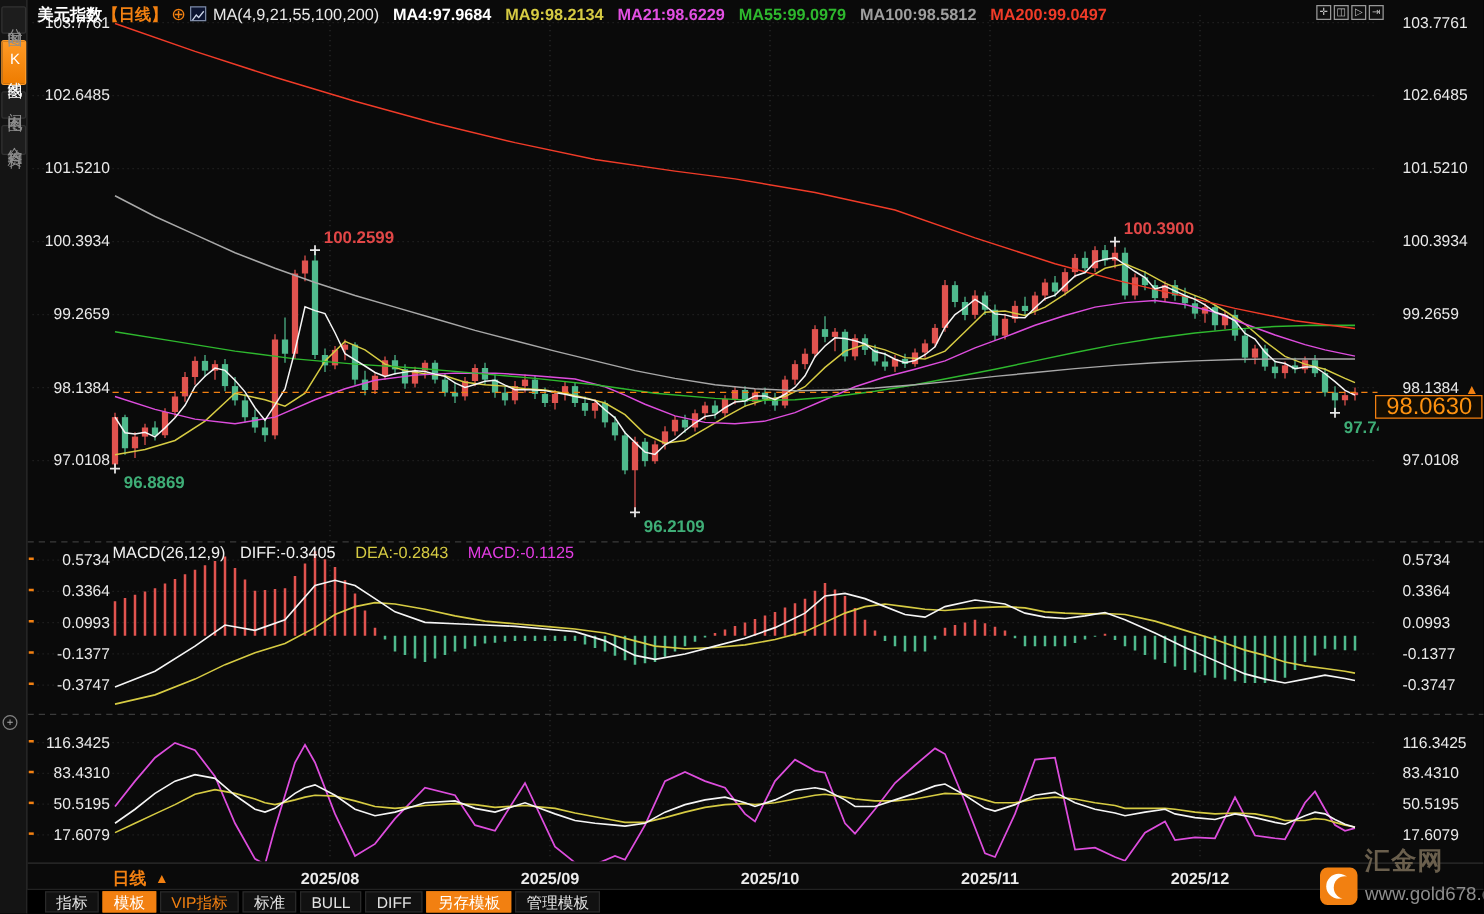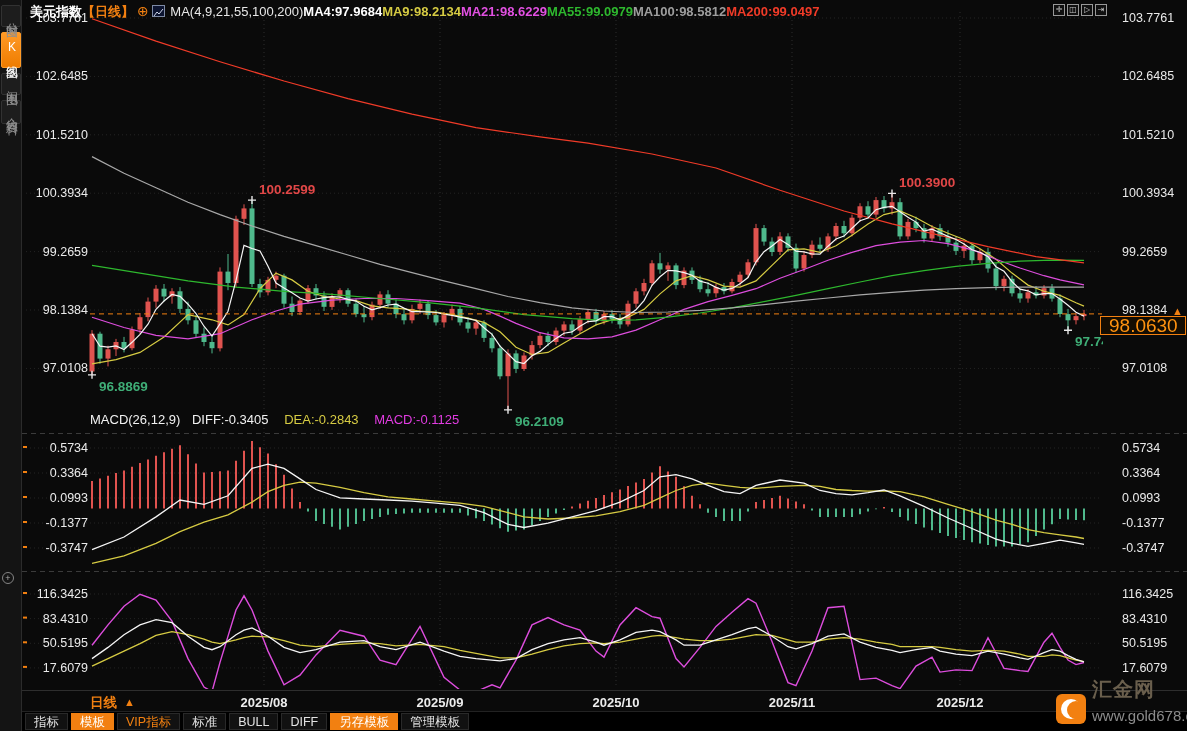--- a/index.html
+++ b/index.html
@@ -15,32 +15,32 @@
 .side-tab.active{background:linear-gradient(#ff9a26,#ee7c00);color:#fff;border-color:#ff9a26}
 #mini-circle{position:absolute;left:2px;top:572px;width:12px;height:12px;border:1px solid #848484;border-radius:50%;
   color:#aaa;font-size:9px;line-height:10px;text-align:center;z-index:6}
 
 #main-header{position:absolute;left:30px;top:3px;font-size:13px;white-space:nowrap;z-index:4}
 .sym{color:#fff;font-weight:bold}
 .per{color:#f28011;font-weight:bold}
 .plus{color:#f28011;font-size:14px;margin:0 3px}
 .chart-ic{display:inline-block;width:13px;height:12px;border:1px solid #7d8aa5;background:#0c1430;vertical-align:-2px;margin-right:2px}
 .ma-group{color:#e8e8e8}
-.ma-val{margin-left:0;font-weight:bold}
+.ma-val{margin-left:11px;font-weight:bold}
 #win-icons{position:absolute;left:1053px;top:4px;display:flex;gap:2px;z-index:6}
 .wic{width:12px;height:12px;border:1px solid #989898;background:#101010;color:#c2c2c2;font-size:8px;line-height:10px;text-align:center;cursor:pointer}
 
 .ph{position:absolute;font-size:13px;white-space:nowrap;z-index:4;color:#f2f2f2}
 .ph .yel{color:#d6cb43;margin-left:12px}
 .ph .mag{color:#e23ce2;margin-left:12px}
 
 #price-tag{position:absolute;left:1100px;top:316px;width:86px;height:19px;border:1px solid #f28011;background:#140d02;
   color:#ff9210;font-size:19px;line-height:17px;padding-left:8px;z-index:6}
 
-#toolbar{position:absolute;left:22px;top:712px;width:1165px;height:19px;background:#000;display:flex;align-items:center;padding-left:3px;gap:3px;z-index:6}
+#toolbar{position:absolute;left:22px;top:712px;width:1165px;height:19px;background:#000;display:flex;align-items:center;padding-left:14px;gap:3px;z-index:6}
 .tb{font-size:12.5px;color:#e3e3e3;padding:0 8px;height:17px;line-height:16px;background:#111;border:1px solid #292929;cursor:pointer;white-space:nowrap}
 .tb.orange-bg{background:#f28011;color:#fff;border-color:#f28011;font-weight:normal}
 .tb.orange-text{color:#f28011}
 
 #logo{position:absolute;left:1056px;top:679px;display:flex;gap:6px;align-items:flex-end;z-index:6}
 .logo-ic{width:30px;height:30px;border-radius:6px;background:#f28011;position:relative;overflow:hidden}
 .logo-ic::before{content:"";position:absolute;left:5px;top:5px;width:20px;height:20px;border-radius:50%;background:#fff}
 .logo-ic::after{content:"";position:absolute;left:11px;top:7px;width:18px;height:18px;border-radius:50%;background:#f28011}
 .logo-name{font-size:20px;color:#6a5f4d;font-weight:bold;letter-spacing:1px;line-height:20px}
 .logo-url{font-size:15px;color:#8c8c8c;margin-top:8px}
@@ -556,21 +556,21 @@
     <span class="ma-group">MA(4,9,21,55,100,200)</span><span id="ma-values"><span class="ma-val" style="color: rgb(255, 255, 255);">MA4:97.9684</span><span class="ma-val" style="color: rgb(214, 203, 67);">MA9:98.2134</span><span class="ma-val" style="color: rgb(226, 80, 226);">MA21:98.6229</span><span class="ma-val" style="color: rgb(46, 184, 46);">MA55:99.0979</span><span class="ma-val" style="color: rgb(158, 158, 158);">MA100:98.5812</span><span class="ma-val" style="color: rgb(240, 59, 40);">MA200:99.0497</span></span>
   </div>
 
   <div id="win-icons">
       <div class="wic">✛</div>
       <div class="wic">◫</div>
       <div class="wic">▷</div>
       <div class="wic">⇥</div>
     </div>
 
-  <div class="ph" style="left:90px;top:412px">
+  <div class="ph" style="left:90px;top:434px">
     <span>MACD(26,12,9)</span>
     <span style="margin-left:8px">DIFF:-0.3405</span>
     <span class="yel">DEA:-0.2843</span>
     <span class="mag">MACD:-0.1125</span>
   </div>
 
 
   <div id="price-tag">98.0630</div>
 
   <div id="toolbar">

